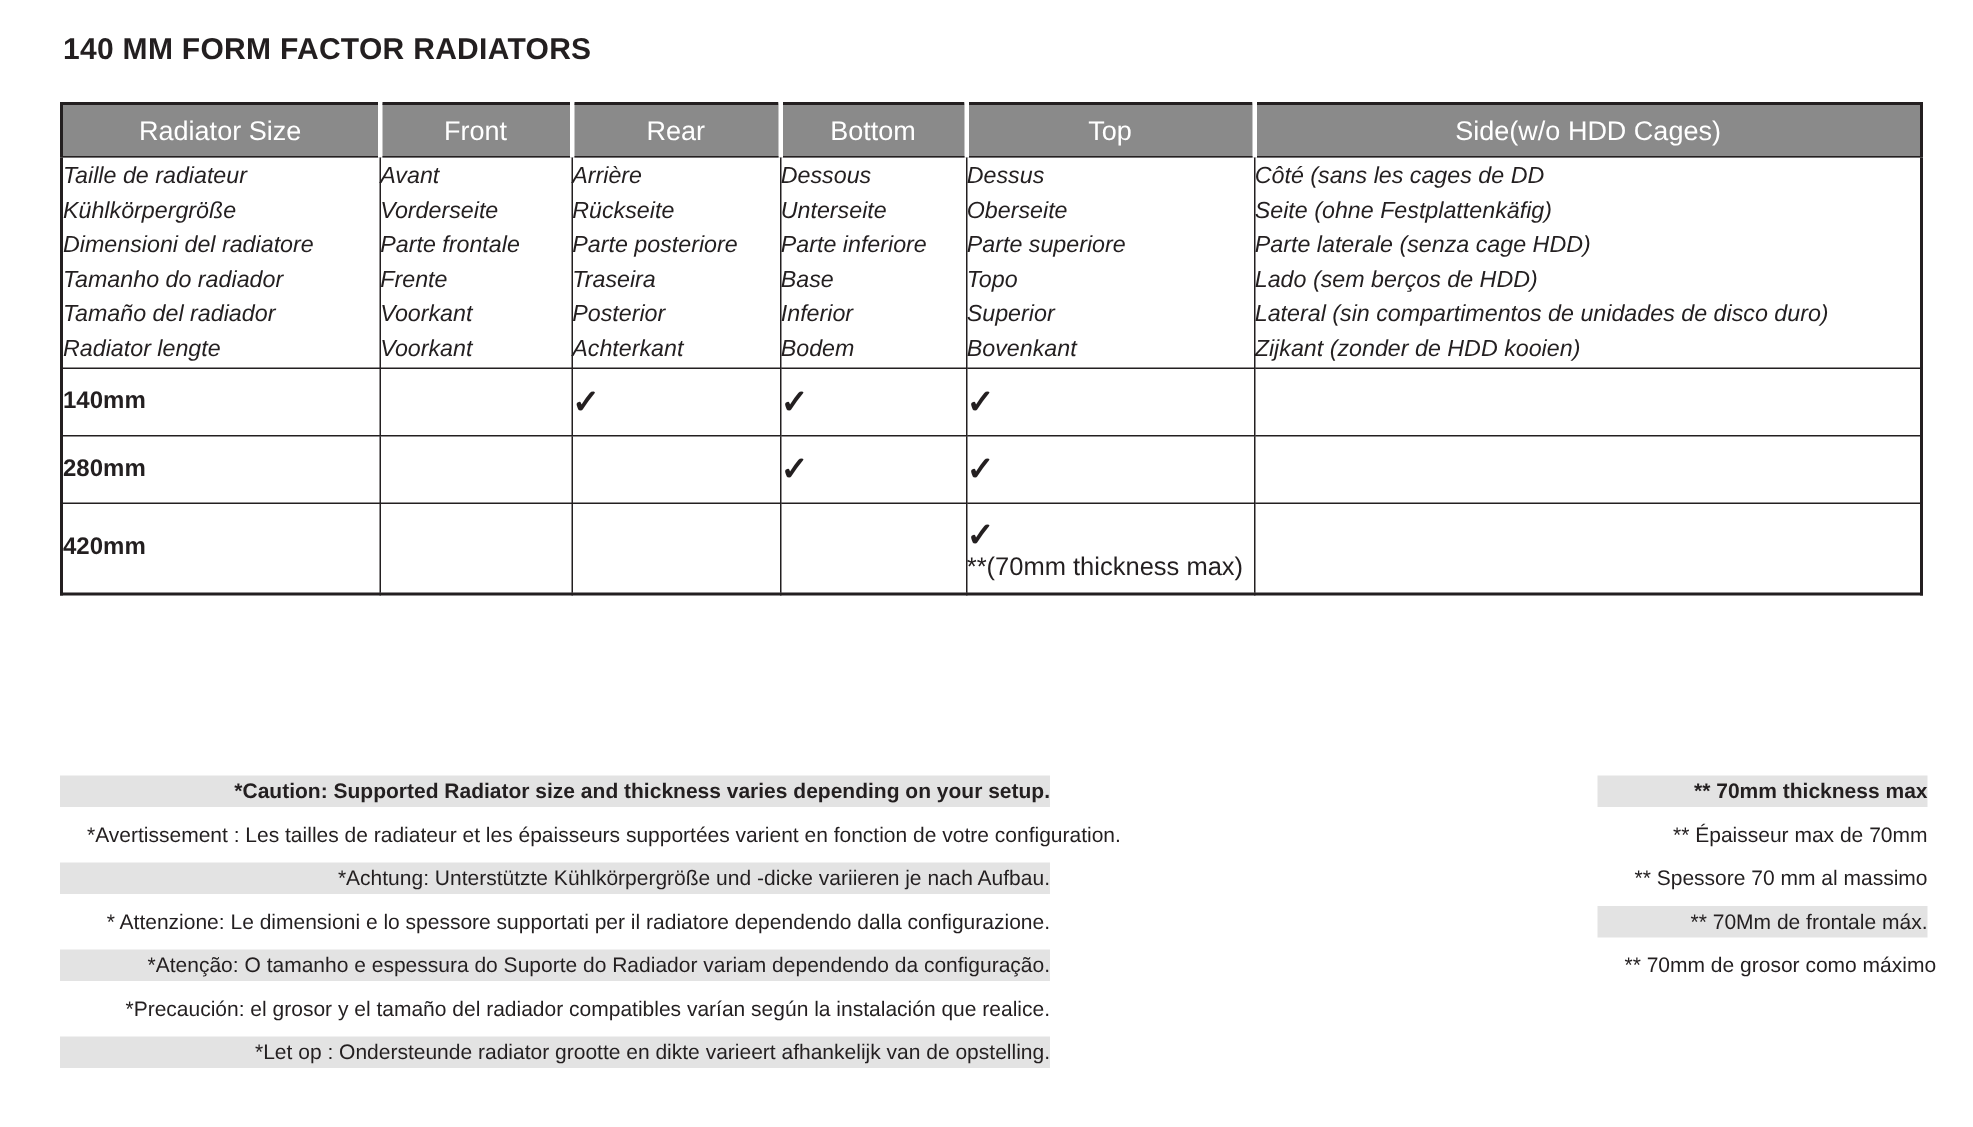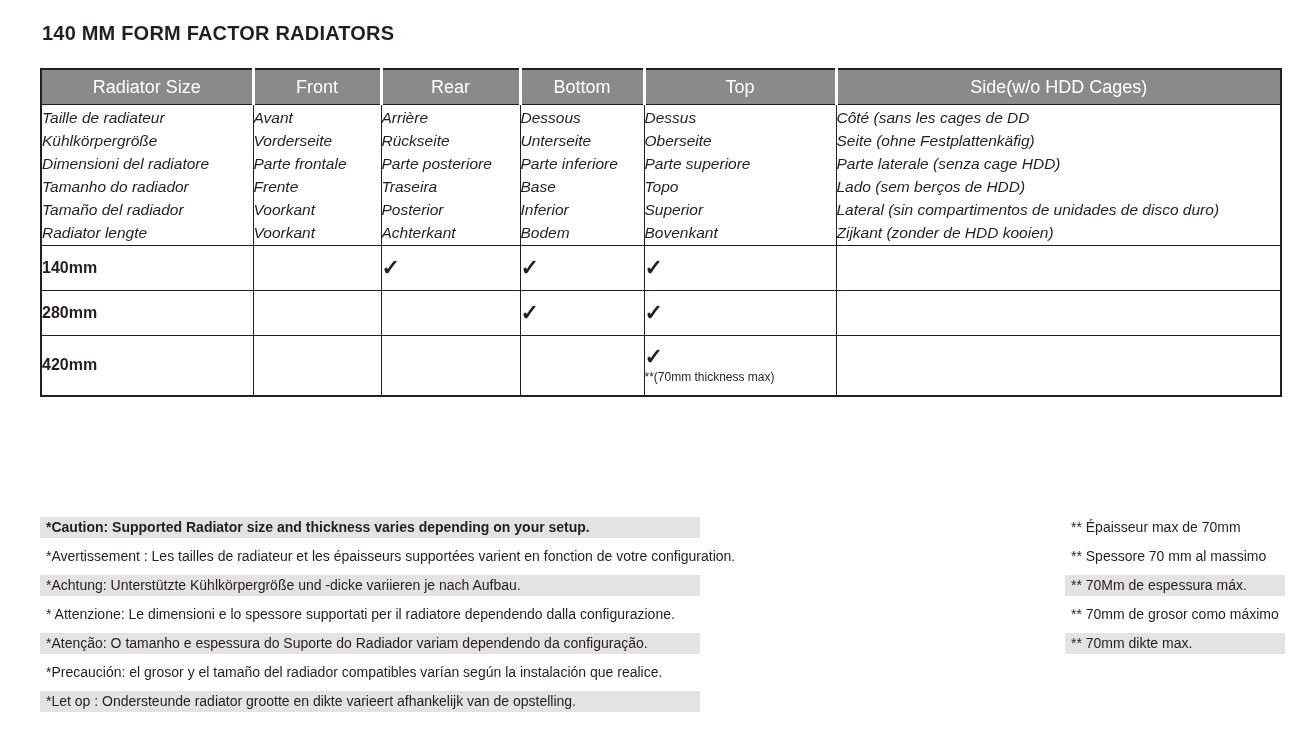--- a/index.html
+++ b/index.html
@@ -50,37 +50,38 @@
     font-size:15.5px;
     line-height:23px;
   }
   .size-cell{font-weight:bold;font-size:16px;}
   .row-140,.row-280{height:45px;}
   .row-420{height:60px;}
   .check{
     font-size:22px;font-weight:bold;line-height:1;
   }
   .top-note{
-    font-size:12px;
+    font-size:17px;
     line-height:15px;
     margin-top:2px;
   }
   .notes{
     position:absolute;top:517px;
   }
   .notes-left{left:40px;width:660px;}
   .notes-right{left:1065px;width:220px;}
   .note{
     height:21px;
     line-height:21px;
     margin-bottom:8px;
     font-size:14px;
-    padding-left:6px;
+    padding-left:18px;
     white-space:nowrap;
     overflow:visible;
+    text-align:right;
   }
   .note.shaded{background:var(--note-bg);}
   .note.lead{font-weight:bold;}
 </style>
 </head>
 <body>
 
 <div class="title">140 MM FORM FACTOR RADIATORS</div>
 
 <table class="radiator">
@@ -185,18 +186,18 @@
   <div class="note shaded lead">*Caution: Supported Radiator size and thickness varies depending on your setup.</div>
   <div class="note">*Avertissement :  Les tailles de radiateur et les épaisseurs supportées varient en fonction de votre configuration.</div>
   <div class="note shaded">*Achtung: Unterstützte Kühlkörpergröße und -dicke variieren je nach Aufbau.</div>
   <div class="note">* Attenzione: Le dimensioni e lo spessore supportati per il radiatore dependendo dalla configurazione.</div>
   <div class="note shaded">*Atenção: O tamanho e espessura do Suporte do Radiador variam dependendo da configuração.</div>
   <div class="note">*Precaución: el grosor y el tamaño del radiador compatibles varían según la instalación que realice.</div>
   <div class="note shaded">*Let op : Ondersteunde radiator grootte en dikte varieert afhankelijk van de opstelling.</div>
 </div>
 
 <div class="notes notes-right">
+  <div class="note shaded lead">** 70mm thickness max</div>
   <div class="note">** Épaisseur max de 70mm</div>
   <div class="note">** Spessore 70 mm al massimo</div>
-  <div class="note shaded">** 70Mm de espessura máx.</div>
+  <div class="note shaded">** 70Mm de frontale máx.</div>
   <div class="note">** 70mm de grosor como máximo</div>
-  <div class="note shaded">** 70mm dikte max.</div>
 </div>
 
 </body></html>

